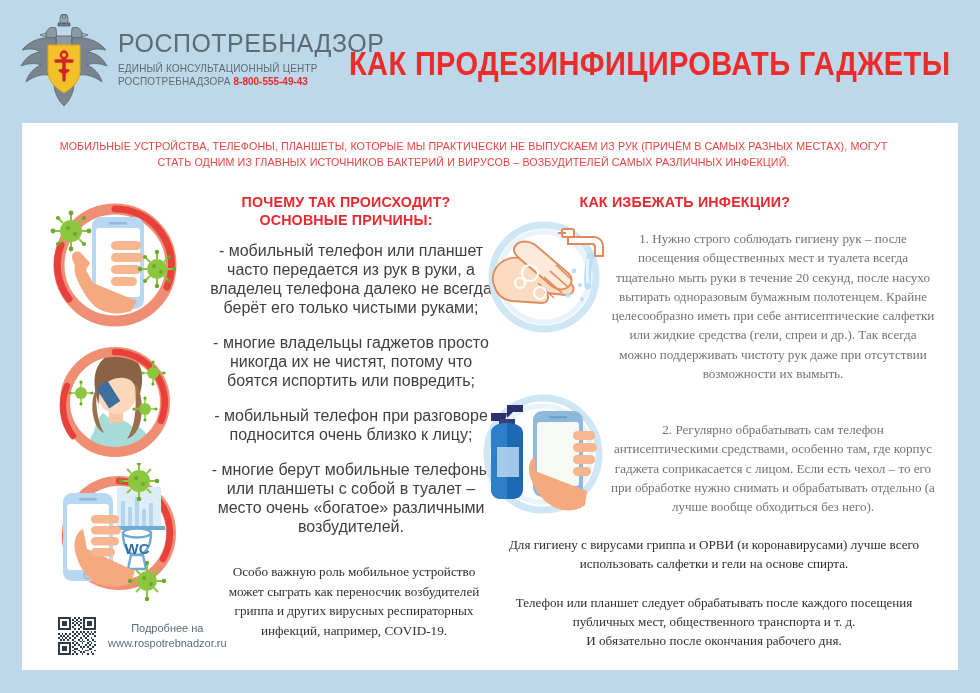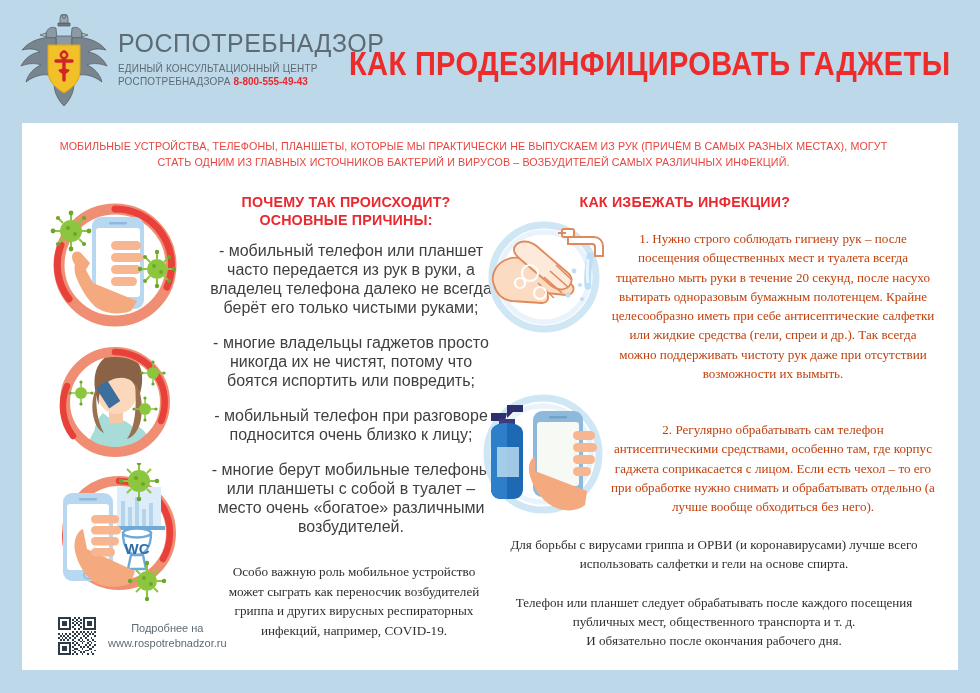--- a/index.html
+++ b/index.html
@@ -65,21 +65,21 @@
   .lserif{
     position:absolute;left:186px;top:423px;width:292px;
     font-family:"Liberation Serif", serif;
     font-size:13.2px;line-height:19.5px;color:#2f2f2f;
   }
   .lserif p{margin:16px;}
 
   
   .rnum{
     position:absolute;font-family:"Liberation Serif", serif;
-    font-size:13.1px;line-height:19.3px;color:#c2410c;
+    font-size:13.1px;line-height:19.3px;color:#737373;
   }
   #r-item-1{left:588px;top:106px;width:326px;}
   #r-item-2{left:588px;top:289px;width:326px;margin-top:8px;}
   .rtail{
     position:absolute;left:466px;top:412px;width:452px;
     font-family:"Liberation Serif", serif;
     font-size:13.1px;line-height:19.3px;color:#2f2f2f;
   }
   .rtail p{margin:0 0 19px 0;}
   .rtail p:last-child{margin-bottom:0;}
@@ -171,21 +171,21 @@
     </div>
 
     <div class="lserif">
       <p>Особо важную роль мобильное устройство может сыграть как переносчик возбудителей гриппа и других вирусных респираторных инфекций, например, COVID-19.</p>
     </div>
 
     <div class="rnum" id="r-item-1">1. Нужно строго соблюдать гигиену рук – после посещения общественных мест и туалета всегда тщательно мыть руки в течение 20 секунд, после насухо вытирать одноразовым бумажным полотенцем. Крайне целесообразно иметь при себе антисептические салфетки или жидкие средства (гели, спреи и др.). Так всегда можно поддерживать чистоту рук даже при отсутствии возможности их вымыть.</div>
     <div class="rnum" id="r-item-2">2. Регулярно обрабатывать сам телефон антисептическими средствами, особенно там, где корпус гаджета соприкасается с лицом. Если есть чехол – то его при обработке нужно снимать и обрабатывать отдельно (а лучше вообще обходиться без него).</div>
 
     <div class="rtail">
-      <p>Для борьбы с вирусами гриппа и ОРВИ (и коронавирусами) лучше всего использовать салфетки и гели на основе спирта.</p>
+      <p>Для гигиену с вирусами гриппа и ОРВИ (и коронавирусами) лучше всего использовать салфетки и гели на основе спирта.</p>
       <p style="white-space:pre-line;">Телефон или планшет следует обрабатывать после каждого посещения публичных мест, общественного транспорта и т. д.
 И обязательно после окончания рабочего дня.</p>
     </div>
 
     <div class="footer">
       <svg class="qr" viewBox="0 0 21 21" shape-rendering="crispEdges">
         <rect width="21" height="21" fill="#fff"></rect>
         <g fill="#2b3b47">
           <path d="M0 0h7v7h-7z"></path>
             <path d="M1 1h5v5h-5z" fill="#fff"></path>

